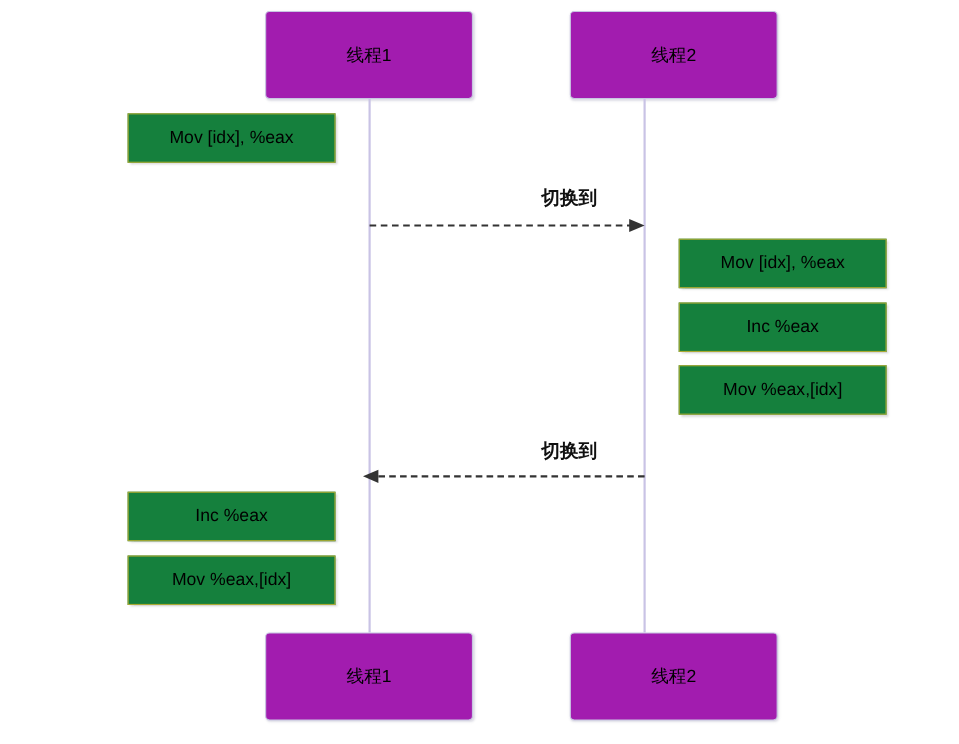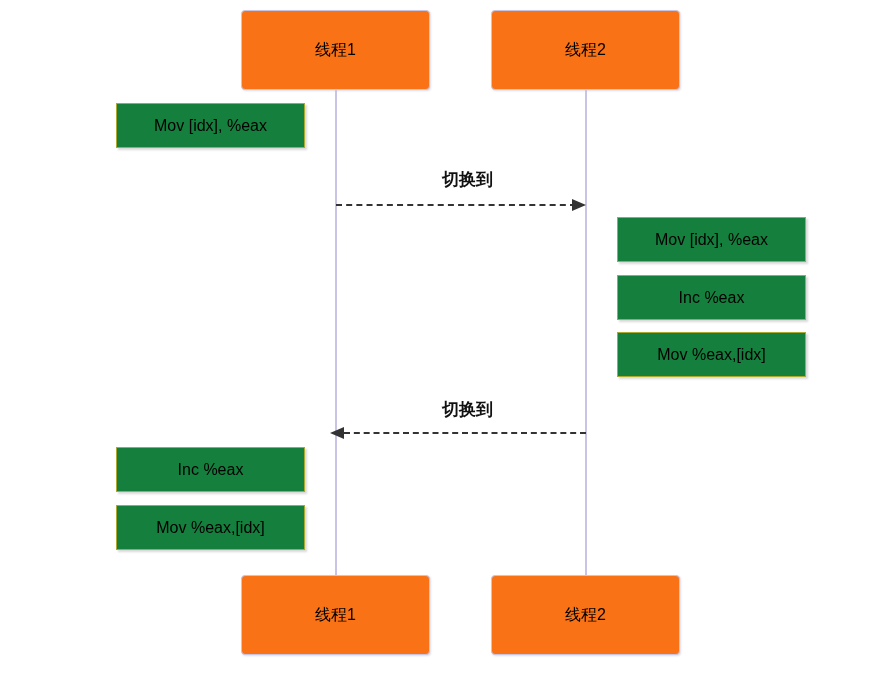--- a/index.html
+++ b/index.html
@@ -13,32 +13,32 @@
     width: 872px;
     height: 676px;
     background: #ffffff;
     overflow: hidden;
   }
   
   .actor {
     position: absolute;
     width: 187px;
     height: 78px;
-    background: #f97316;
+    background: #a21caf;
     border: 1px solid #C8C5E2;
     border-radius: 4px;
     display: flex;
     align-items: center;
     justify-content: center;
     font-size: 16px;
     color: #000000;
     box-shadow: 1px 1px 2px rgba(120,120,150,0.25);
   }
   .actor-t1 { left: 241px; }
-  .actor-t2 { left: 491px; }
+  .actor-t2 { left: 518px; }
   .actor-top { top: 10px; }
   .actor-bottom { top: 575px; }
   
   .lifeline {
     position: absolute;
     top: 90px;
     width: 2px;
     height: 485px;
     background: #C9C3E5;
   }
@@ -64,25 +64,24 @@
   .note-y2 { top: 217px; }
   .note-y3 { top: 275px; }
   .note-y4 { top: 332px; }
   .note-y5 { top: 447px; }
   .note-y6 { top: 505px; }
   
   .msg-label {
     position: absolute;
     left: 336px;
     width: 207px;
-    text-align: center;
+    text-align: right;
     font-size: 17px;
     font-weight: bold;
     color: #111111;
-    margin-left: 28px;
   }
   .msg-label-1 { top: 168px; }
   .msg-label-2 { top: 398px; }
   .msg-line {
     position: absolute;
     height: 0;
     border-top: 2px dashed #333333;
   }
   .msg-line-1 { left: 336px; top: 204px; width: 240px; }
   .msg-line-2 { left: 344px; top: 432px; width: 242px; }

